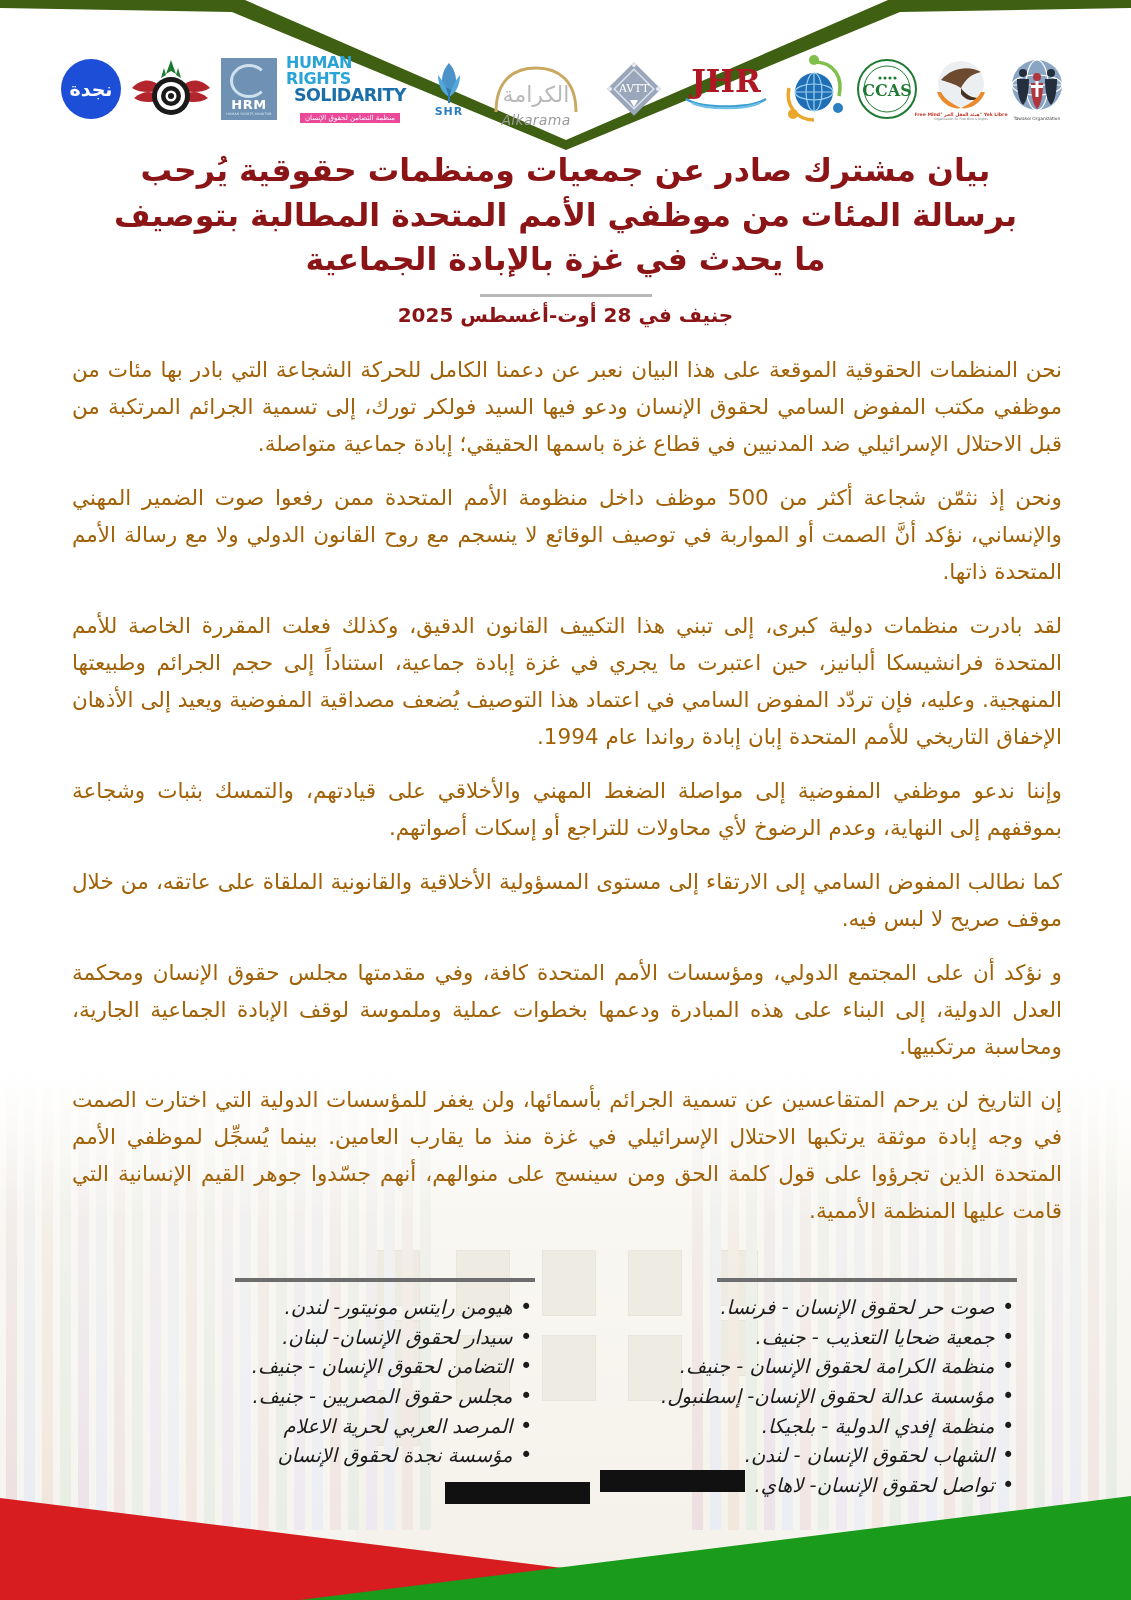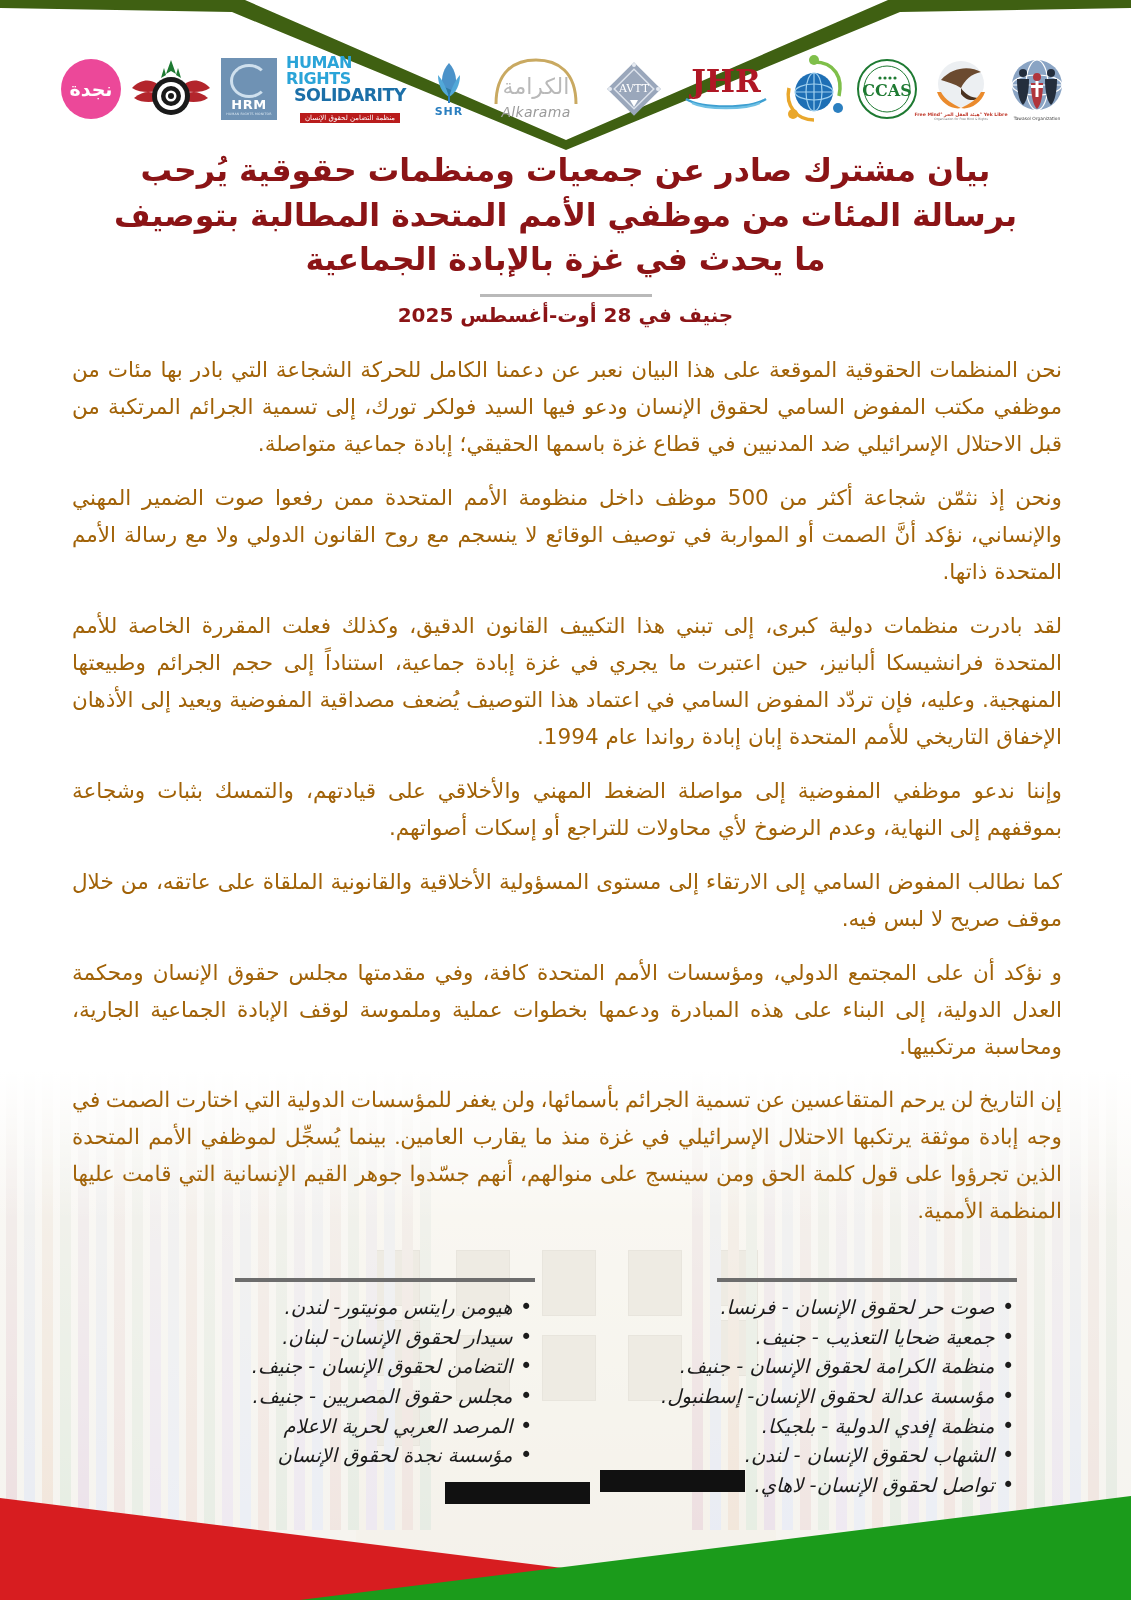--- a/index.html
+++ b/index.html
@@ -50,21 +50,21 @@
     display: flex;
     flex-direction: column;
     align-items: center;
     justify-content: center;
     flex: 0 0 auto;
   }
 
   
   .lg-najda {
     width: 60px; height: 60px; border-radius: 50%;
-    background: #ec4899;
+    background: #1d4ed8;
     display: flex; align-items: center; justify-content: center;
     color: #fff; font-size: 19px; font-weight: bold;
     direction: rtl;
   }
   
   .lg-wings { width: 82px; height: 62px; }
   
   .lg-hrm {
     width: 56px; height: 62px; background: #6f92b4;
     display: flex; flex-direction: column; align-items: center; justify-content: flex-end;
@@ -75,29 +75,29 @@
     width: 38px; height: 34px; border: 3px solid #cfe0ee; border-radius: 50%;
     border-right-color: transparent;
   }
   .lg-hrm .hrm-txt { color: #fff; font-size: 13px; font-weight: bold; letter-spacing: .5px; }
   .lg-hrm .hrm-sub { color: #dce9f3; font-size: 3.2px; letter-spacing: .2px; }
   
   .lg-hrs { width: 128px; display: flex; flex-direction: column; align-items: center; }
   .lg-hrs .l1 { color: #2aa4d8; font-size: 16px; font-weight: bold; letter-spacing: -0.4px; line-height: 1.02; }
   .lg-hrs .l2 { color: #1b6fa8; font-size: 17.5px; font-weight: bold; letter-spacing: -0.6px; line-height: 1.02; }
   .lg-hrs .l3 {
-    background: #b91c1c; color: #fff; font-size: 7px; padding: 1px 5px;
+    background: #ec4899; color: #fff; font-size: 7px; padding: 1px 5px;
     margin-top: 8px; direction: rtl; white-space: nowrap;
   }
   
   .lg-shr { width: 52px; display: flex; flex-direction: column; align-items: center; }
   .lg-shr .mark { width: 34px; height: 44px; }
   .lg-shr .t { color: #2b7fc0; font-size: 11px; font-weight: bold; letter-spacing: 1px; }
   
-  .lg-karama { width: 104px; display: flex; flex-direction: column; align-items: center; }
+  .lg-karama { width: 104px; display: flex; flex-direction: column; align-items: center; justify-content: flex-end; }
   .lg-karama .arch { width: 92px; height: 46px; }
   .lg-karama .t { color: #9b9b9b; font-size: 14px; font-style: italic; letter-spacing: .3px; }
   
   .lg-avtt { width: 74px; height: 74px; display: flex; align-items: center; justify-content: center; }
   
   .lg-jhr { width: 92px; display: flex; flex-direction: column; align-items: center; }
   .lg-jhr .t { color: #b01725; font-size: 31px; font-weight: bold; font-family: "DejaVu Serif", "Liberation Serif", serif; line-height: .9; }
   .lg-jhr .wreath { width: 88px; height: 15px; }
   
   .lg-globe { width: 66px; height: 70px; }
@@ -148,21 +148,21 @@
     z-index: 4;
   }
   .para {
     color: #a16207;
     font-size: 21.5px;
     line-height: 1.72;
     text-align: justify;
     text-align-last: right;
     margin-bottom: 17px;
   }
-  .para:last-child { margin-bottom: 12px; font-family: Liberation Serif, serif; }
+  .para:last-child { margin-bottom: 12px; }
 
   
   .photo-bg {
     position: absolute;
     left: 0;
     top: 1070px;
     width: 1131px;
     height: 530px;
     overflow: hidden;
     z-index: 1;

